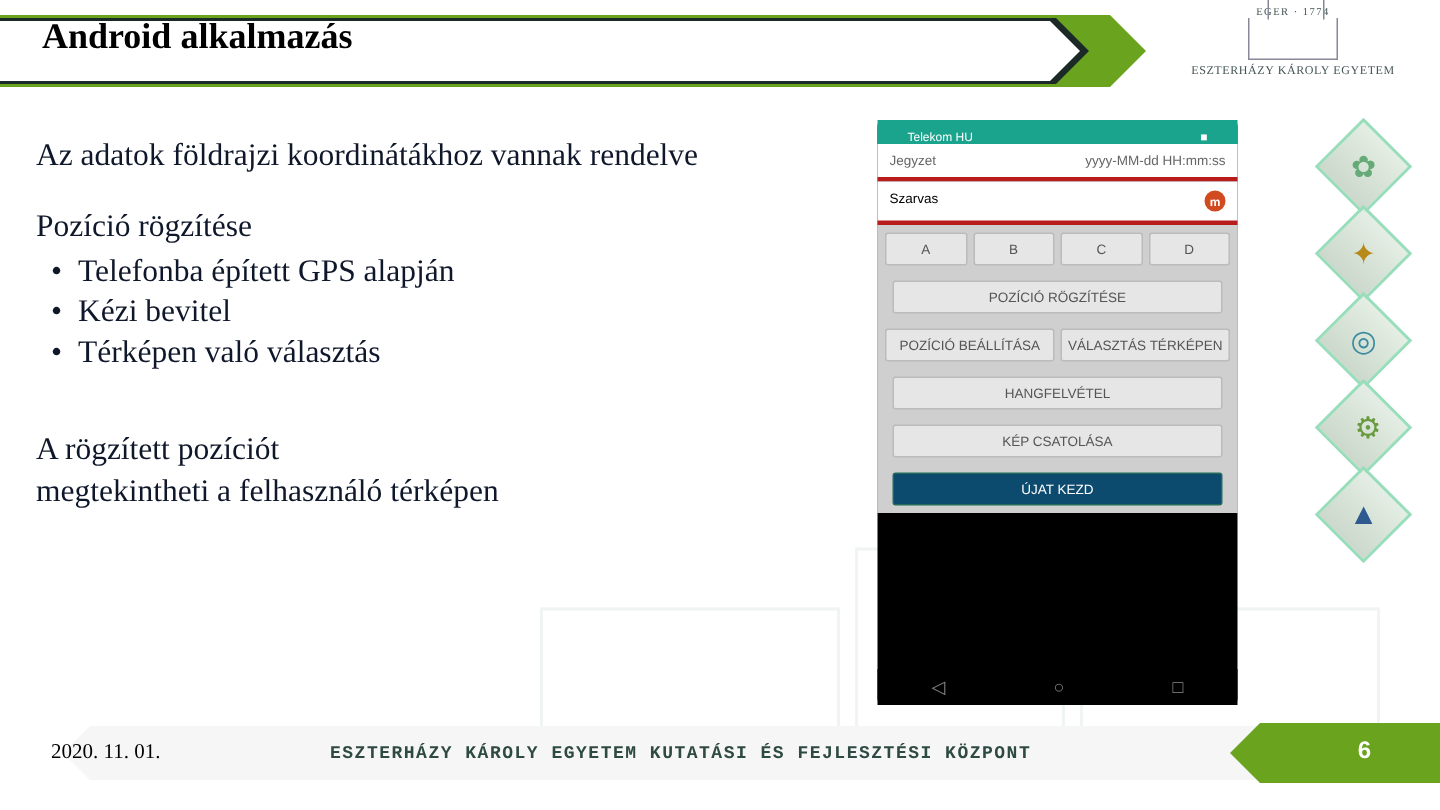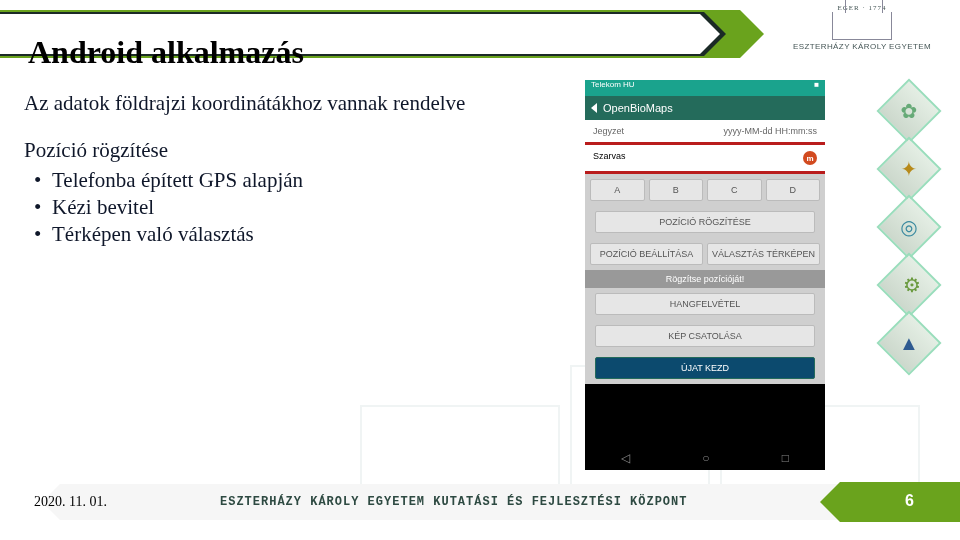--- a/index.html
+++ b/index.html
@@ -5,36 +5,36 @@
   *{box-sizing:border-box;margin:0;padding:0}
   body{width:960px;height:540px;font-family:"Times New Roman",serif;background:#fff;position:relative;overflow:hidden}
   
   .titlebar{position:absolute;left:0;top:10px;width:740px;height:48px;}
   .titlebar .green{position:absolute;left:0;top:0;height:48px;width:740px;background:#6aa31d;}
   .titlebar .green:after{content:"";position:absolute;right:-24px;top:0;border-top:24px solid transparent;border-bottom:24px solid transparent;border-left:24px solid #6aa31d}
   .titlebar .dark{position:absolute;left:0;top:2px;height:44px;width:704px;background:#1b2a26;}
   .titlebar .dark:after{content:"";position:absolute;right:-22px;top:0;border-top:22px solid transparent;border-bottom:22px solid transparent;border-left:22px solid #1b2a26}
   .titlebar .white{position:absolute;left:0;top:4px;height:40px;width:700px;background:#fff;}
   .titlebar .white:after{content:"";position:absolute;right:-20px;top:0;border-top:20px solid transparent;border-bottom:20px solid transparent;border-left:20px solid #fff}
-  .title-text{position:absolute;left:28px;top:24px;font-size:32px;font-weight:bold;color:#000}
+  .title-text{position:absolute;left:28px;top:2px;font-size:24px;font-weight:bold;color:#000}
   
   .unilogo{position:absolute;right:18px;top:4px;width:160px;height:60px;text-align:center;color:#455;}
   .unilogo .building{width:60px;height:28px;margin:0 auto 2px auto;border:1px solid #889;border-top:0;position:relative}
   .unilogo .building:before{content:"";position:absolute;top:-14px;left:12px;width:36px;height:14px;border:1px solid #889;border-bottom:0}
-  .unilogo .txt{font-size:8px;letter-spacing:.4px;font-family:Liberation Sans, sans-serif}
+  .unilogo .txt{font-size:8px;letter-spacing:.4px;font-family:Liberation Serif, serif}
   
   .content{position:absolute;left:24px;top:90px;width:560px;font-size:21px;color:#0f172a;line-height:1.3}
   .content .intro{margin-bottom:20px}
   .content .sect-h{margin-bottom:2px}
   .content ul{list-style:none;margin-bottom:38px}
   .content ul li{padding-left:28px}
   .content ul li:before{content:"•";display:inline-block;width:18px;margin-left:-18px}
   
   .phone{position:absolute;left:585px;top:80px;width:240px;height:390px;background:#000;border-radius:4px;font-family:Arial,sans-serif;color:#fff;font-size:10px}
-  .phone .status{height:16px;background:#1aa38d;font-size:8px;display:flex;justify-content:space-between;align-items:flex-start;padding:0 6px}
+  .phone .status{height:16px;background:#1aa38d;font-size:8px;display:flex;justify-content:space-between;align-items:flex-end;padding:0 20px}
   .phone .appbar{height:24px;background:#246b5b;display:flex;align-items:center;gap:6px;padding:0 6px;font-size:11px}
   .phone .appbar .back{width:0;height:0;border-top:5px solid transparent;border-bottom:5px solid transparent;border-right:6px solid #fff}
   .phone .row{background:#fff;color:#666;padding:6px 8px;display:flex;justify-content:space-between;border-bottom:3px solid #b91c1c;font-size:9px}
   .phone .row.input{color:#000;align-items:flex-start}
   .phone .mbadge{background:#d24a1f;color:#fff;width:14px;height:14px;border-radius:50%;display:flex;align-items:center;justify-content:center;font-size:8px;font-weight:bold}
   .phone .gray{background:#cfcfcf}
   .phone .btnrow{display:flex;gap:4px;padding:5px;background:#cfcfcf}
   .phone .btn{flex:1;background:#e6e6e6;color:#555;font-size:9px;text-align:center;padding:5px 2px;border:1px solid #bbb;border-radius:2px}
   .phone .btn.full{margin:0 5px}
   .phone .hint{background:#999;color:#fff;text-align:center;font-size:9px;padding:4px}
@@ -88,30 +88,28 @@
 </div>
 
 <div class="content">
   <p class="intro">Az adatok földrajzi koordinátákhoz vannak rendelve</p>
   <p class="sect-h">Pozíció rögzítése</p>
   <ul>
     <li>Telefonba épített GPS alapján</li>
     <li>Kézi bevitel</li>
     <li>Térképen való választás</li>
   </ul>
+  <p style="white-space:pre-line">A rögzített pozíciót
+megtekintheti a felhasználó térképen</p>
 </div>
 
 <div class="phone">
   <div class="status">
     <span>Telekom HU</span>
     <span>■</span>
-  </div>
-  <div class="appbar">
-    <span class="back"></span>
-    <span>OpenBioMaps</span>
   </div>
   <div class="row">
     <span>Jegyzet</span>
     <span>yyyy-MM-dd HH:mm:ss</span>
   </div>
   <div class="row input">
     <span>Szarvas</span>
     <span class="mbadge">m</span>
   </div>
   <div class="gray">
@@ -122,21 +120,20 @@
       <div class="btn">D</div>
     </div>
     <div class="btnrow">
         <div class="btn full">POZÍCIÓ RÖGZÍTÉSE</div>
       </div>
     <div class="btnrow">
       <div class="btn">POZÍCIÓ BEÁLLÍTÁSA</div>
       <div class="btn">VÁLASZTÁS TÉRKÉPEN</div>
     </div>
   </div>
-  <div class="hint">Rögzítse pozícióját!</div>
   <div class="gray">
     <div class="btnrow">
         <div class="btn full">HANGFELVÉTEL</div>
       </div>
     <div class="btnrow">
         <div class="btn full">KÉP CSATOLÁSA</div>
       </div>
     <div class="btnrow">
         <div class="btn full" style="background:#0c4a6e;color:#fff;border-color:#246b5b">ÚJAT KEZD</div>
       </div>

